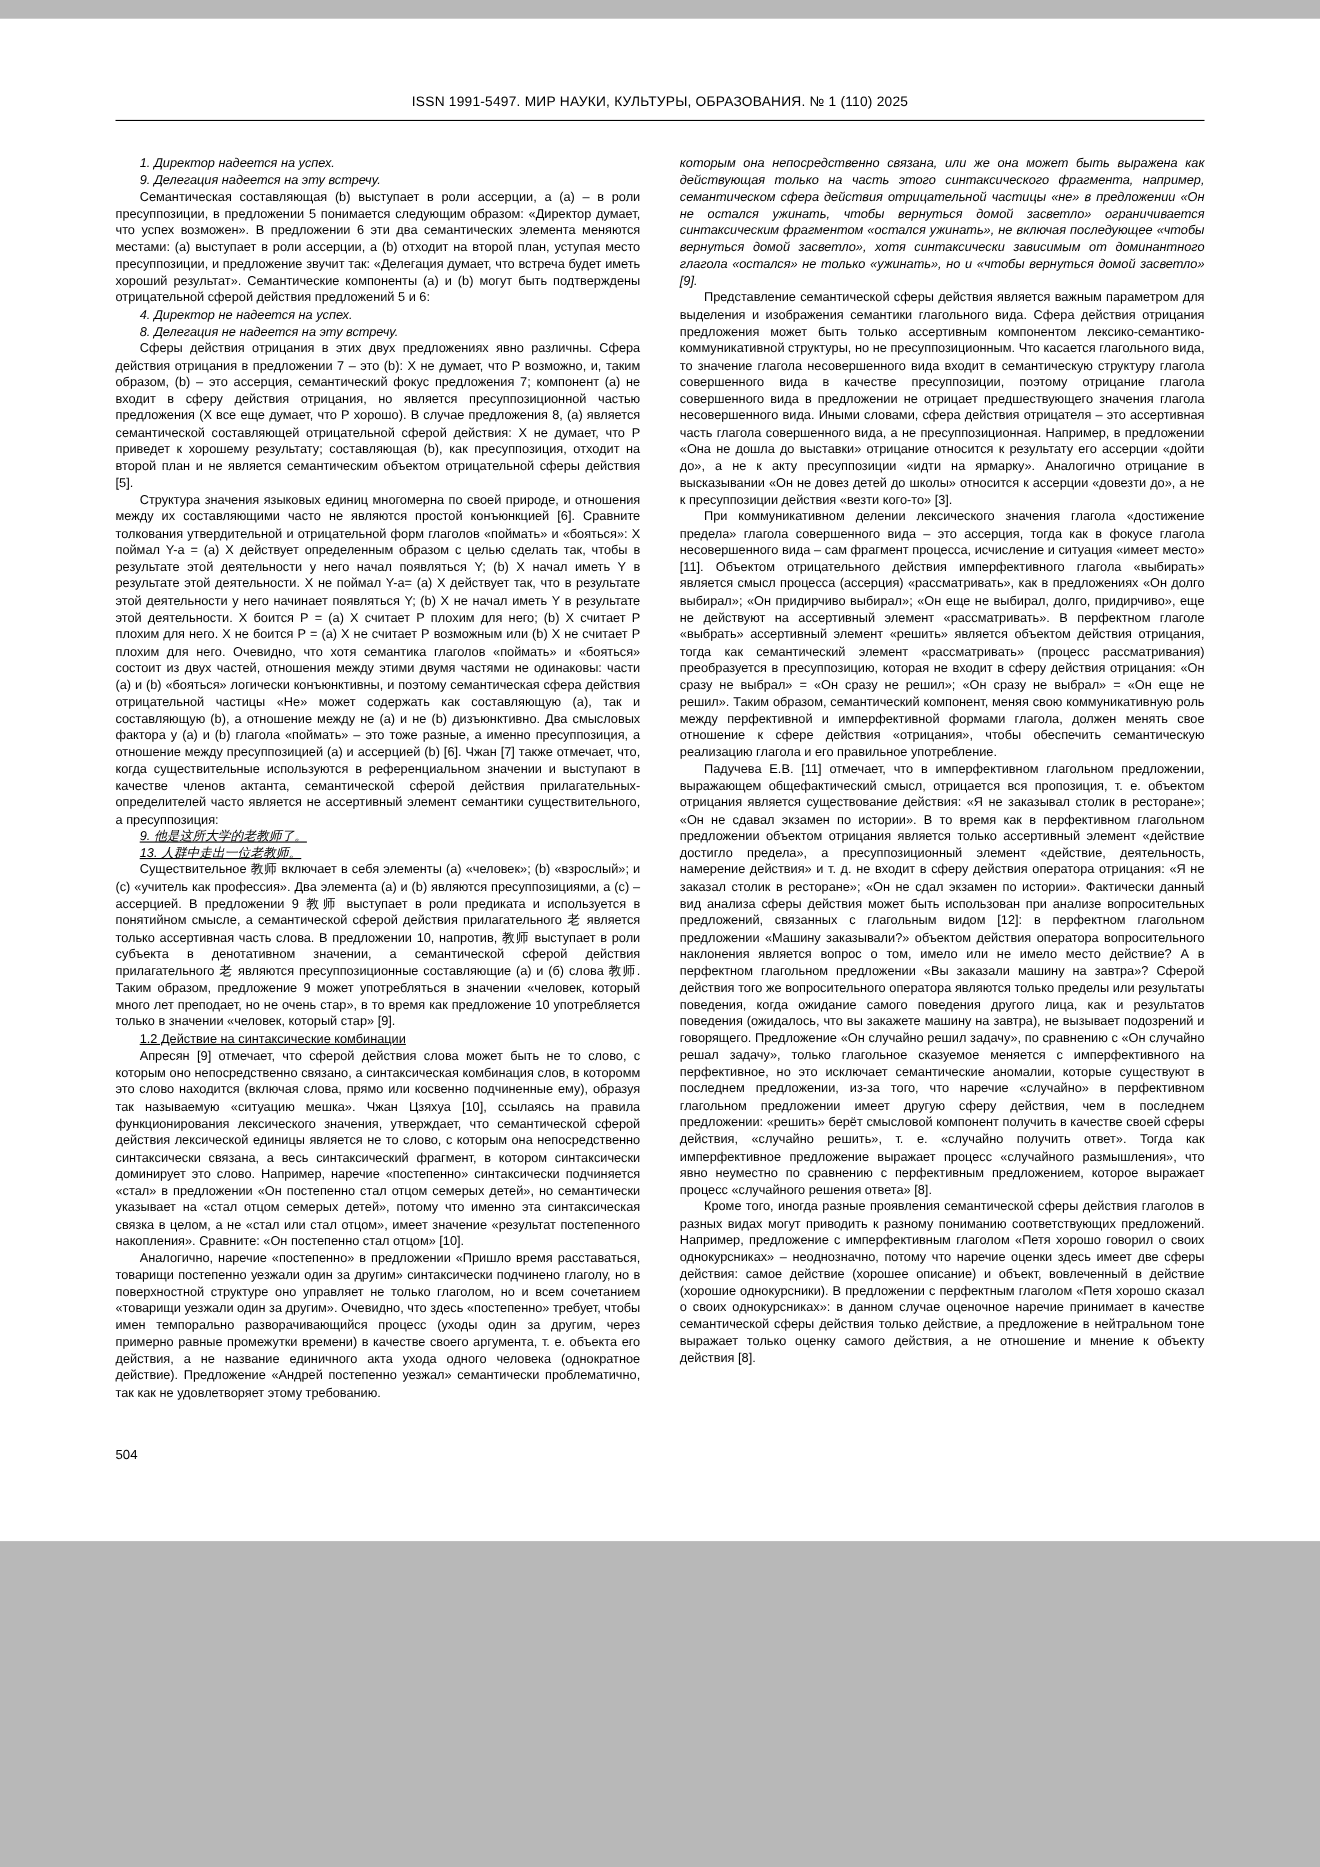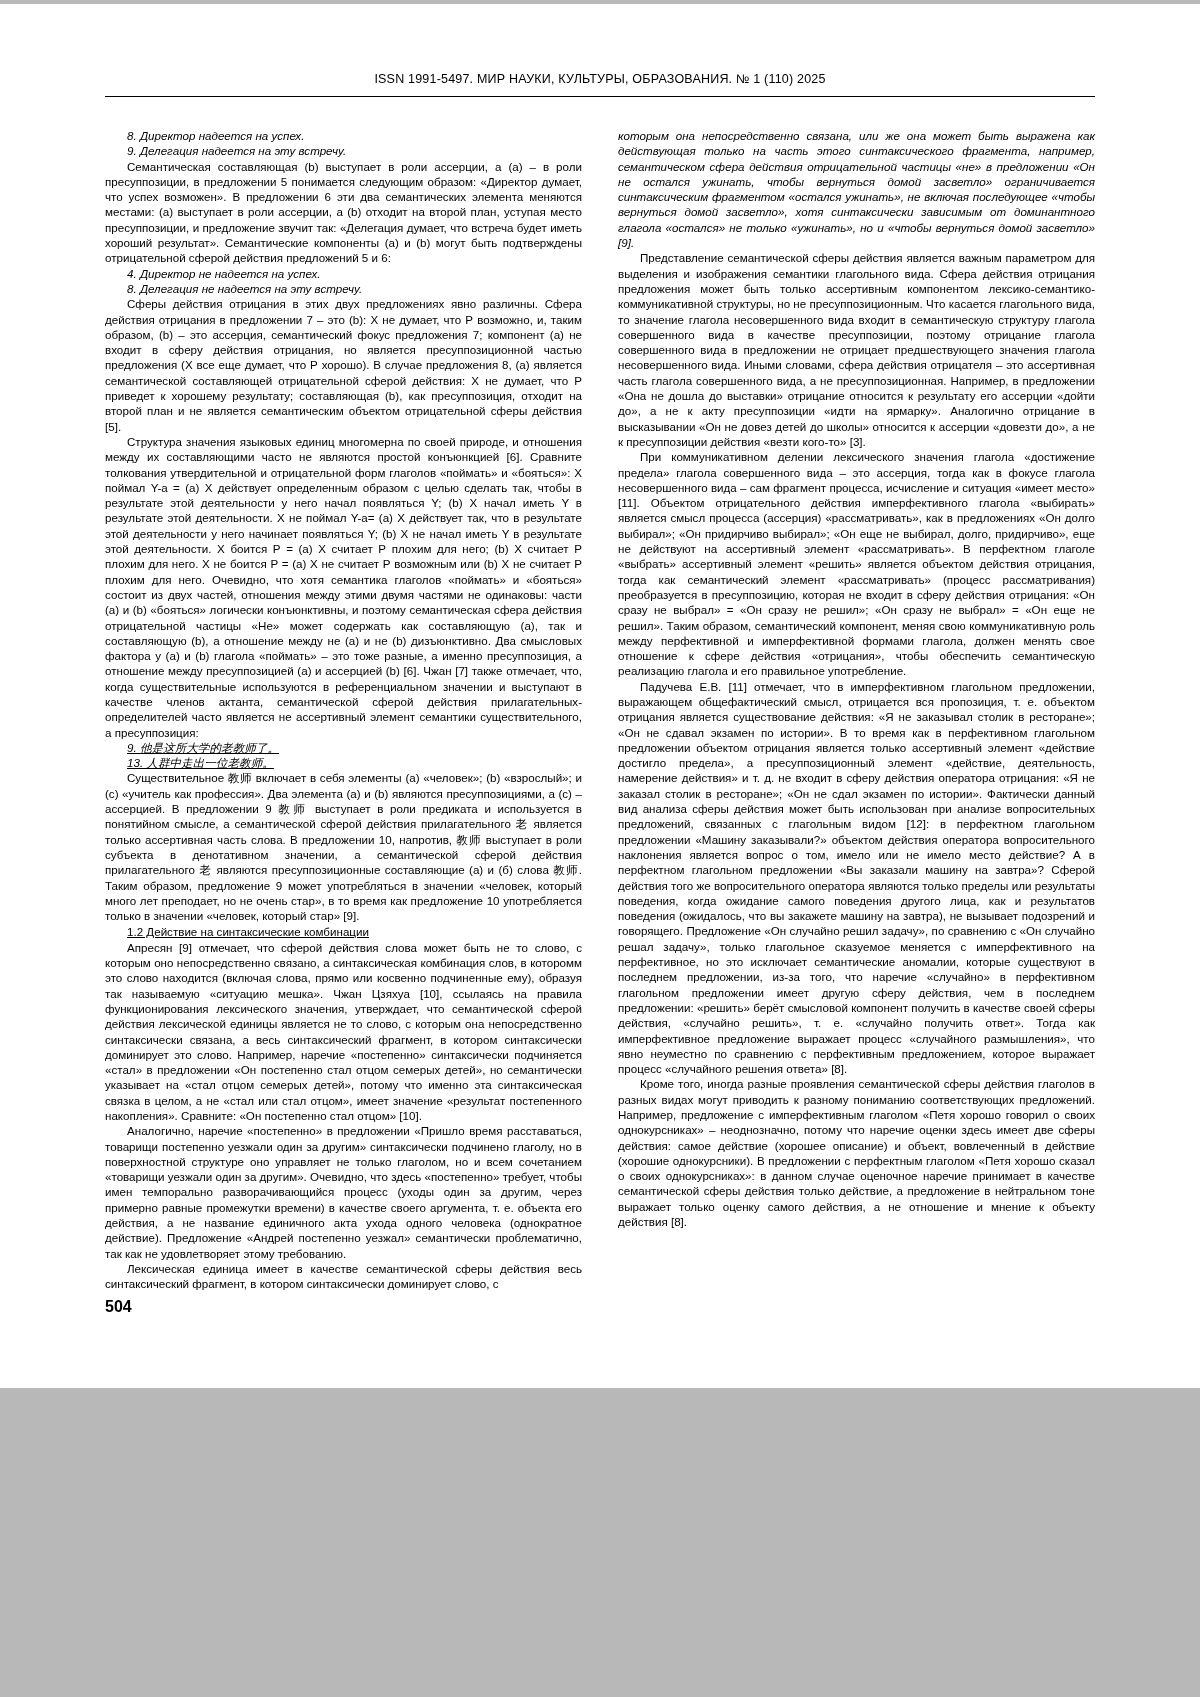--- a/index.html
+++ b/index.html
@@ -4,21 +4,21 @@
 <style>
   html, body {
     margin: 0;
     padding: 0;
     background: #b8b8b8;
   }
   .page {
     width: 1200px;
     height: 1384px;
     background: #ffffff;
-    margin: 4px auto;
+    margin: 17px auto;
     position: relative;
     box-sizing: border-box;
     font-family: "Liberation Sans", sans-serif;
     color: #000;
     overflow: hidden;
   }
   .header {
     position: absolute;
     top: 68px;
     left: 105px;
@@ -74,49 +74,47 @@
   }
   .col p.sectionhead {
     text-indent: 22px;
     margin-top: 1px;
     text-decoration: underline;
   }
   .pagenum {
     position: absolute;
     left: 105px;
     bottom: 72px;
-    font-size: 16px;
-    font-weight: bold;
+    font-size: 12px;
   }
 </style>
 </head>
 <body>
 
 <div class="page">
 
   <div class="header">ISSN 1991-5497. МИР НАУКИ, КУЛЬТУРЫ, ОБРАЗОВАНИЯ.  № 1 (110) 2025</div>
   <div class="header-rule"></div>
 
   <div class="columns">
 
     <div class="col">
-      <p class="numbered">8. Директор надеется на успех.</p>
+      <p class="numbered">1. Директор надеется на успех.</p>
       <p class="numbered">9. Делегация надеется на эту встречу.</p>
       <p>Семантическая составляющая (b) выступает в роли ассерции, а (a) – в роли пресуппозиции, в предложении 5 понимается следующим образом: «Директор думает, что успех возможен». В предложении 6 эти два семантических элемента меняются местами: (a) выступает в роли ассерции, а (b) отходит на второй план, уступая место пресуппозиции, и предложение звучит так: «Делегация думает, что встреча будет иметь хороший результат». Семантические компоненты (a) и (b) могут быть подтверждены отрицательной сферой действия предложений 5 и 6:</p>
       <p class="numbered">4. Директор не надеется на успех.</p>
       <p class="numbered">8. Делегация не надеется на эту встречу.</p>
       <p>Сферы действия отрицания в этих двух предложениях явно различны. Сфера действия отрицания в предложении 7 – это (b): Х не думает, что Р возможно, и, таким образом, (b) – это ассерция, семантический фокус предложения 7; компонент (a) не входит в сферу действия отрицания, но является пресуппозиционной частью предложения (Х все еще думает, что Р хорошо). В случае предложения 8, (a) является семантической составляющей отрицательной сферой действия: Х не думает, что Р приведет к хорошему результату; составляющая (b), как пресуппозиция, отходит на второй план и не является семантическим объектом отрицательной сферы действия [5].</p>
       <p>Структура значения языковых единиц многомерна по своей природе, и отношения между их составляющими часто не являются простой конъюнкцией [6]. Сравните толкования утвердительной и отрицательной форм глаголов «поймать» и «бояться»: Х поймал Y-а = (a) Х действует определенным образом с целью сделать так, чтобы в результате этой деятельности у него начал появляться Y; (b) Х начал иметь Y в результате этой деятельности. Х не поймал Y-а= (a) Х действует так, что в результате этой деятельности у него начинает появляться Y; (b) Х не начал иметь Y в результате этой деятельности. Х боится Р = (a) Х считает Р плохим для него; (b) Х считает Р плохим для него. Х не боится Р = (a) Х не считает Р возможным или (b) Х не считает Р плохим для него. Очевидно, что хотя семантика глаголов «поймать» и «бояться» состоит из двух частей, отношения между этими двумя частями не одинаковы: части (a) и (b) «бояться» логически конъюнктивны, и поэтому семантическая сфера действия отрицательной частицы «Не» может содержать как составляющую (a), так и составляющую (b), а отношение между не (a) и не (b) дизъюнктивно. Два смысловых фактора у (a) и (b) глагола «поймать» – это тоже разные, а именно пресуппозиция, а отношение между пресуппозицией (a) и ассерцией (b) [6]. Чжан [7] также отмечает, что, когда существительные используются в референциальном значении и выступают в качестве членов актанта, семантической сферой действия прилагательных-определителей часто является не ассертивный элемент семантики существительного, а пресуппозиция:</p>
       <p class="cjk">9. 他是这所大学的老教师了。</p>
       <p class="cjk">13. 人群中走出一位老教师。</p>
       <p>Существительное 教师 включает в себя элементы (a) «человек»; (b) «взрослый»; и (c) «учитель как профессия». Два элемента (a) и (b) являются пресуппозициями, а (c) – ассерцией. В предложении 9 教师 выступает в роли предиката и используется в понятийном смысле, а семантической сферой действия прилагательного 老 является только ассертивная часть слова. В предложении 10, напротив, 教师 выступает в роли субъекта в денотативном значении, а семантической сферой действия прилагательного 老 являются пресуппозиционные составляющие (a) и (б) слова 教师. Таким образом, предложение 9 может употребляться в значении «человек, который много лет преподает, но не очень стар», в то время как предложение 10 употребляется только в значении «человек, который стар» [9].</p>
       <p class="sectionhead">1.2 Действие на синтаксические комбинации</p>
       <p>Апресян [9] отмечает, что сферой действия слова может быть не то слово, с которым оно непосредственно связано, а синтаксическая комбинация слов, в которомм это слово находится (включая слова, прямо или косвенно подчиненные ему), образуя так называемую «ситуацию мешка». Чжан Цзяхуа [10], ссылаясь на правила функционирования лексического значения, утверждает, что семантической сферой действия лексической единицы является не то слово, с которым она непосредственно синтаксически связана, а весь синтаксический фрагмент, в котором синтаксически доминирует это слово. Например, наречие «постепенно» синтаксически подчиняется «стал» в предложении «Он постепенно стал отцом семерых детей», но семантически указывает на «стал отцом семерых детей», потому что именно эта синтаксическая связка в целом, а не «стал или стал отцом», имеет значение «результат постепенного накопления». Сравните: «Он постепенно стал отцом» [10].</p>
       <p>Аналогично, наречие «постепенно» в предложении «Пришло время расставаться, товарищи постепенно уезжали один за другим» синтаксически подчинено глаголу, но в поверхностной структуре оно управляет не только глаголом, но и всем сочетанием «товарищи уезжали один за другим». Очевидно, что здесь «постепенно» требует, чтобы имен темпорально разворачивающийся процесс (уходы один за другим, через примерно равные промежутки времени) в качестве своего аргумента, т. е. объекта его действия, а не название единичного акта ухода одного человека (однократное действие). Предложение «Андрей постепенно уезжал» семантически проблематично, так как не удовлетворяет этому требованию.</p>
-      <p>Лексическая единица имеет в качестве семантической сферы действия весь синтаксический фрагмент, в котором синтаксически доминирует слово, с</p>
     </div>
 
     <div class="col">
       <p class="noindent">которым она непосредственно связана, или же она может быть выражена как действующая только на часть этого синтаксического фрагмента, например, семантическом сфера действия отрицательной частицы «не» в предложении «Он не остался ужинать, чтобы вернуться домой засветло» ограничивается синтаксическим фрагментом «остался ужинать», не включая последующее «чтобы вернуться домой засветло», хотя синтаксически зависимым от доминантного глагола «остался» не только «ужинать», но и «чтобы вернуться домой засветло» [9].</p>
       <p>Представление семантической сферы действия является важным параметром для выделения и изображения семантики глагольного вида. Сфера действия отрицания предложения может быть только ассертивным компонентом лексико-семантико-коммуникативной структуры, но не пресуппозиционным. Что касается глагольного вида, то значение глагола несовершенного вида входит в семантическую структуру глагола совершенного вида в качестве пресуппозиции, поэтому отрицание глагола совершенного вида в предложении не отрицает предшествующего значения глагола несовершенного вида. Иными словами, сфера действия отрицателя – это ассертивная часть глагола совершенного вида, а не пресуппозиционная. Например, в предложении «Она не дошла до выставки» отрицание относится к результату его ассерции «дойти до», а не к акту пресуппозиции «идти на ярмарку». Аналогично отрицание в высказывании «Он не довез детей до школы» относится к ассерции «довезти до», а не к пресуппозиции действия «везти кого-то» [3].</p>
       <p>При коммуникативном делении лексического значения глагола «достижение предела» глагола совершенного вида – это ассерция, тогда как в фокусе глагола несовершенного вида – сам фрагмент процесса, исчисление и ситуация «имеет место» [11]. Объектом отрицательного действия имперфективного глагола «выбирать» является смысл процесса (ассерция) «рассматривать», как в предложениях «Он долго выбирал»; «Он придирчиво выбирал»; «Он еще не выбирал, долго, придирчиво», еще не действуют на ассертивный элемент «рассматривать». В перфектном глаголе «выбрать» ассертивный элемент «решить» является объектом действия отрицания, тогда как семантический элемент «рассматривать» (процесс рассматривания) преобразуется в пресуппозицию, которая не входит в сферу действия отрицания: «Он сразу не выбрал» = «Он сразу не решил»; «Он сразу не выбрал» = «Он еще не решил». Таким образом, семантический компонент, меняя свою коммуникативную роль между перфективной и имперфективной формами глагола, должен менять свое отношение к сфере действия «отрицания», чтобы обеспечить семантическую реализацию глагола и его правильное употребление.</p>
       <p>Падучева Е.В. [11] отмечает, что в имперфективном глагольном предложении, выражающем общефактический смысл, отрицается вся пропозиция, т. е. объектом отрицания является существование действия: «Я не заказывал столик в ресторане»; «Он не сдавал экзамен по истории». В то время как в перфективном глагольном предложении объектом отрицания является только ассертивный элемент «действие достигло предела», а пресуппозиционный элемент «действие, деятельность, намерение действия» и т. д. не входит в сферу действия оператора отрицания: «Я не заказал столик в ресторане»; «Он не сдал экзамен по истории». Фактически данный вид анализа сферы действия может быть использован при анализе вопросительных предложений, связанных с глагольным видом [12]: в перфектном глагольном предложении «Машину заказывали?» объектом действия оператора вопросительного наклонения является вопрос о том, имело или не имело место действие? А в перфектном глагольном предложении «Вы заказали машину на завтра»? Сферой действия того же вопросительного оператора являются только пределы или результаты поведения, когда ожидание самого поведения другого лица, как и результатов поведения (ожидалось, что вы закажете машину на завтра), не вызывает подозрений и говорящего. Предложение «Он случайно решил задачу», по сравнению с «Он случайно решал задачу», только глагольное сказуемое меняется с имперфективного на перфективное, но это исключает семантические аномалии, которые существуют в последнем предложении, из-за того, что наречие «случайно» в перфективном глагольном предложении имеет другую сферу действия, чем в последнем предложении: «решить» берёт смысловой компонент получить в качестве своей сферы действия, «случайно решить», т. е. «случайно получить ответ». Тогда как имперфективное предложение выражает процесс «случайного размышления», что явно неуместно по сравнению с перфективным предложением, которое выражает процесс «случайного решения ответа» [8].</p>
       <p>Кроме того, иногда разные проявления семантической сферы действия глаголов в разных видах могут приводить к разному пониманию соответствующих предложений. Например, предложение с имперфективным глаголом «Петя хорошо говорил о своих однокурсниках» – неоднозначно, потому что наречие оценки здесь имеет две сферы действия: самое действие (хорошее описание) и объект, вовлеченный в действие (хорошие однокурсники). В предложении с перфектным глаголом «Петя хорошо сказал о своих однокурсниках»: в данном случае оценочное наречие принимает в качестве семантической сферы действия только действие, а предложение в нейтральном тоне выражает только оценку самого действия, а не отношение и мнение к объекту действия [8].</p>
     </div>
 

